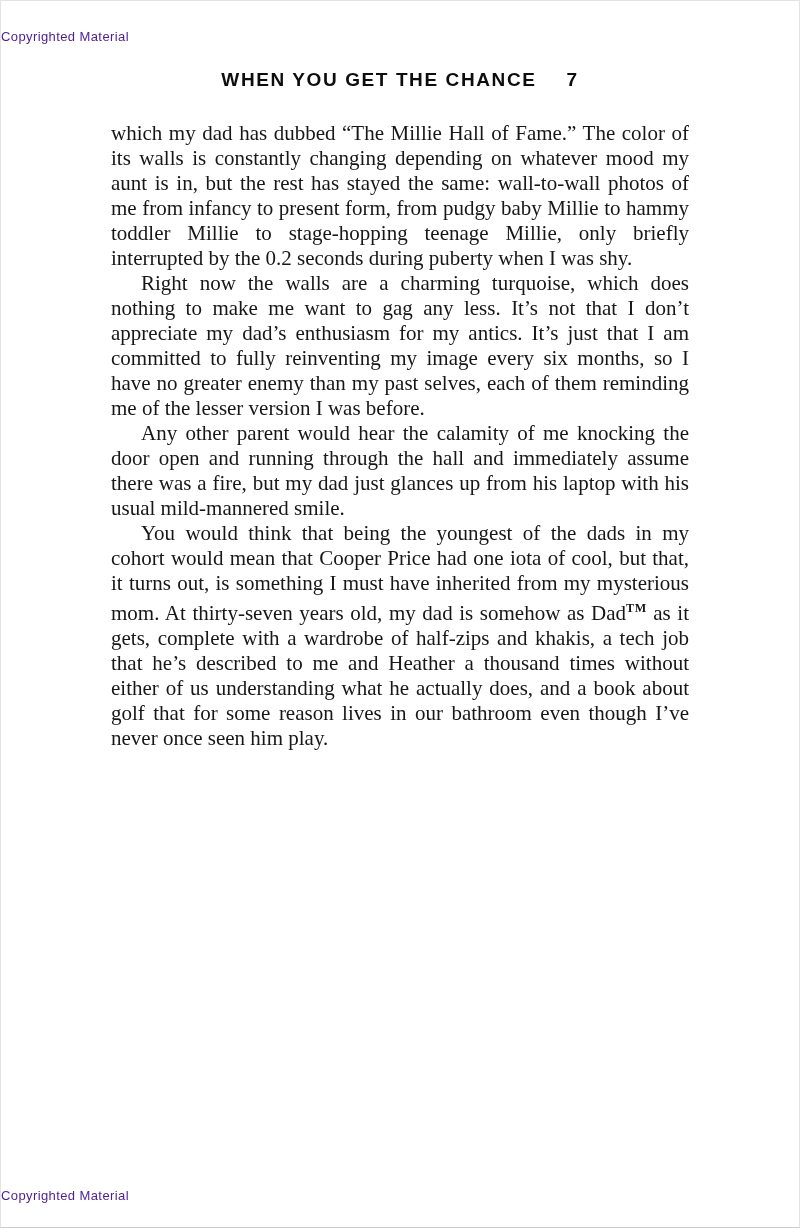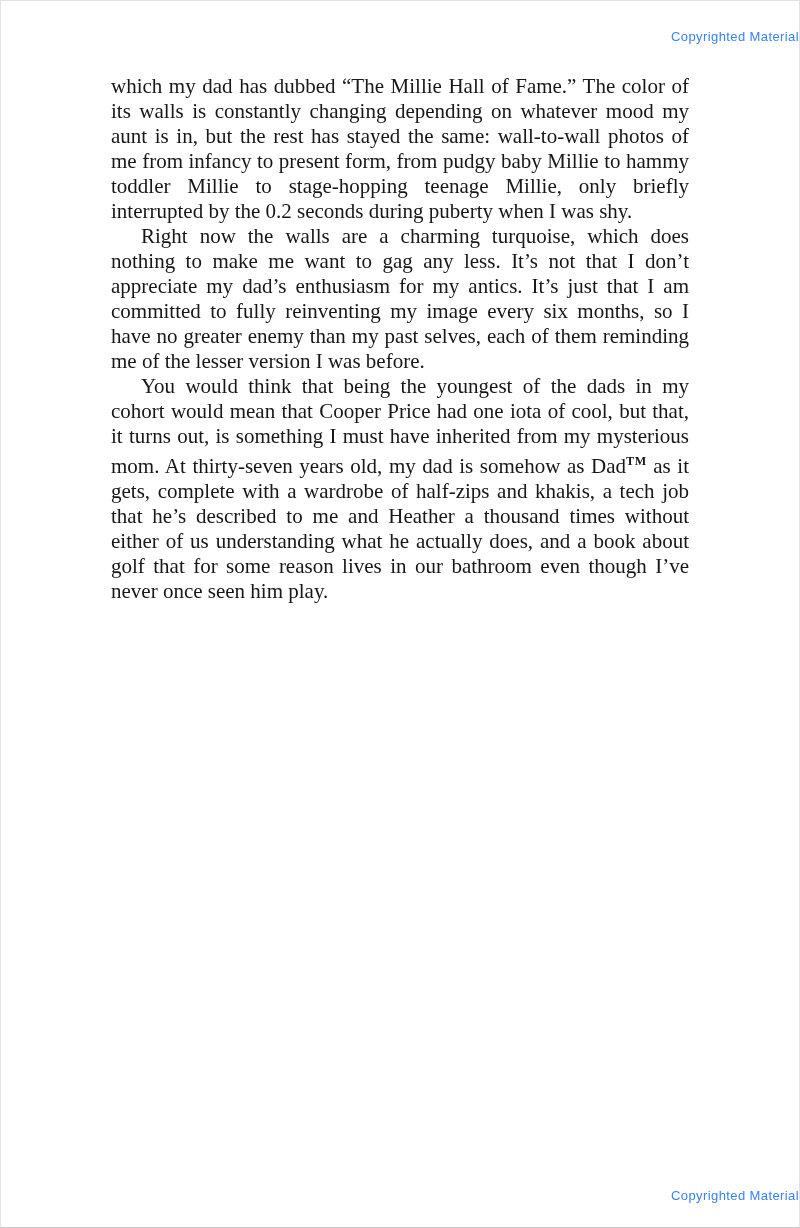--- a/index.html
+++ b/index.html
@@ -15,22 +15,22 @@
     box-sizing: border-box;
     border: 1px solid #e3e3e3;
     border-bottom: 1px solid #c9c9c9;
     overflow: hidden;
     font-family: "Liberation Serif", serif;
     color: #171717;
   }
   .notice {
     font-family: "Liberation Sans", sans-serif;
     font-size: 13px;
-    color: #3b82f6;
-    text-align: right;
+    color: #4c1d95;
+    text-align: left;
     letter-spacing: 0.4px;
   }
   .notice.top {
     padding-top: 28px;
   }
   .notice.bottom {
     position: absolute;
     left: 0;
     right: 0;
     bottom: 24px;
@@ -73,22 +73,26 @@
     font-weight: bold;
   }
 </style>
 </head>
 <body>
 
 <div class="page">
 
   <div class="notice top">Copyrighted Material</div>
 
+  <div class="running-header">
+    <span>WHEN YOU GET THE CHANCE</span><span class="pagenum">7</span>
+  </div>
 
   <div class="text-block" id="paragraphs">
       <p><span>which my dad has dubbed “The Millie Hall of Fame.” The color of its walls is constantly changing depending on whatever mood my aunt is in, but the rest has stayed the same: wall-to-wall photos of me from infancy to present form, from pudgy baby Millie to hammy toddler Millie to stage-hopping teenage Millie, only briefly interrupted by the 0.2 seconds during puberty when I was shy.</span></p>
       <p class="indent"><span>Right now the walls are a charming turquoise, which does nothing to make me want to gag any less. It’s not that I don’t appreciate my dad’s enthusiasm for my antics. It’s just that I am committed to fully reinventing my image every six months, so I have no greater enemy than my past selves, each of them reminding me of the lesser version I was before.</span></p>
+      <p class="indent"><span>Any other parent would hear the calamity of me knocking the door open and running through the hall and immediately assume there was a fire, but my dad just glances up from his laptop with his usual mild-mannered smile.</span></p>
       <p class="indent"><span>You would think that being the youngest of the dads in my cohort would mean that Cooper Price had one iota of cool, but that, it turns out, is something I must have inherited from my mysterious mom. At thirty-seven years old, my dad is somehow as Dad</span><span class="sup">TM</span><span> as it gets, complete with a wardrobe of half-zips and khakis, a tech job that he’s described to me and Heather a thousand times without either of us understanding what he actually does, and a book about golf that for some reason lives in our bathroom even though I’ve never once seen him play.</span></p>
     </div>
 
   <div class="notice bottom">Copyrighted Material</div>
 
 </div>
 
 </body></html>

